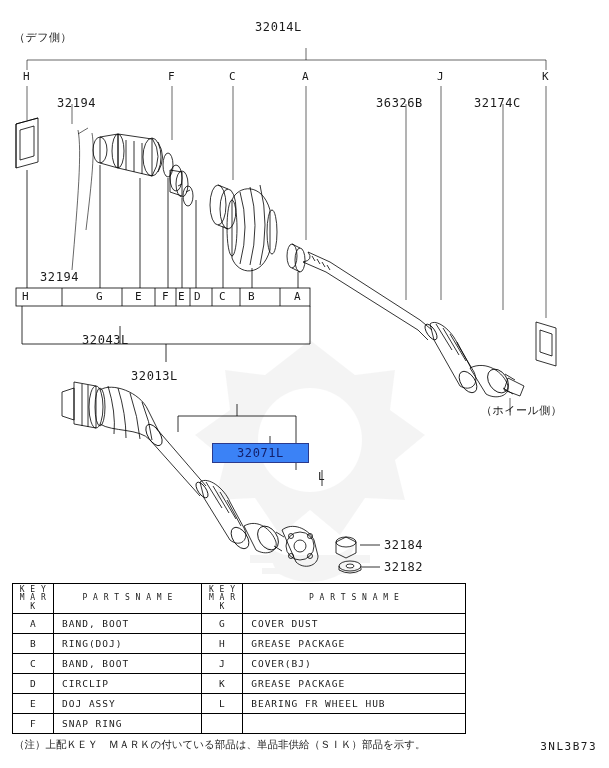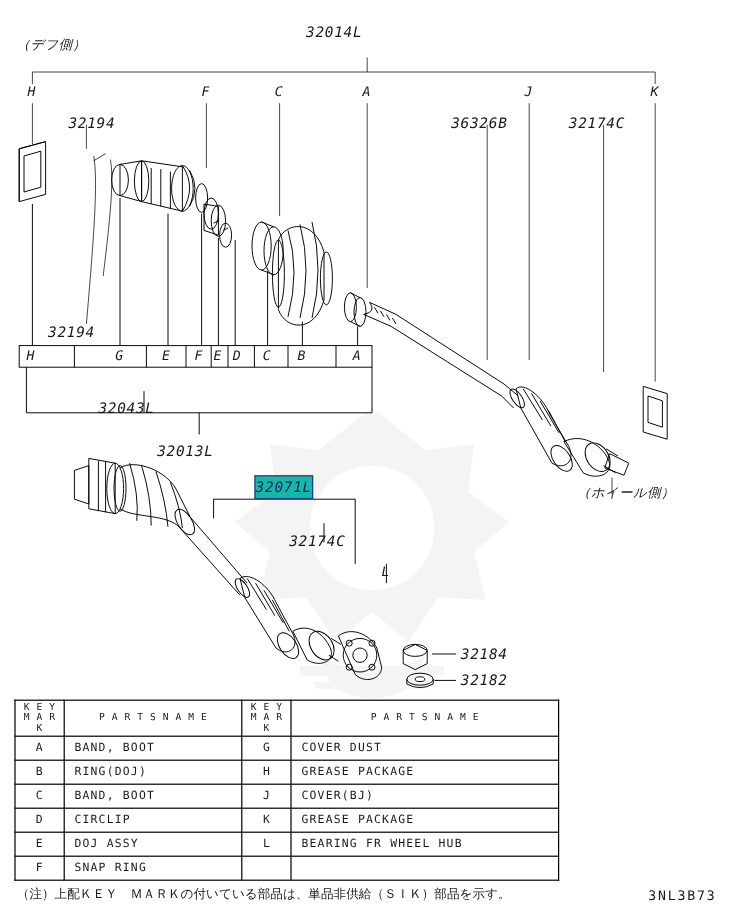--- a/index.html
+++ b/index.html
@@ -4,33 +4,34 @@
 <style>
   html,body{margin:0;padding:0;}
   body{
     width:609px;height:768px;
     background:#ffffff;
     font-family:"DejaVu Sans Mono", monospace;
     color:#1a1a1a;
     position:relative;
     overflow:hidden;
   }
-  .canvas{position:absolute;left:0;top:0;width:609px;height:768px;font-style:italic;}
+  .canvas{position:absolute;left:0;top:0;width:609px;height:768px;}
   .lbl{position:absolute;font-size:11px;letter-spacing:0.5px;white-space:nowrap;}
   .lbl-jp{font-family:"DejaVu Sans", sans-serif;font-size:11px;}
   .part-no{position:absolute;font-size:12px;letter-spacing:0.6px;white-space:nowrap;}
   .keymark{position:absolute;font-size:11px;font-weight:normal;}
   .hl{
     position:absolute;
-    background:#14b8a6;
+    background:#3b82f6;
     border:1px solid #2b3a8c;
     color:#14206b;
     font-size:12px;
-    padding:2px 0;
+    padding:2px 24px;
     letter-spacing:0.6px;
+    margin-top:47px;
   }
   
   .wm{
     position:absolute;left:150px;top:330px;width:320px;height:260px;
     opacity:0.07;
   }
   
   .ptable{
     position:absolute;left:12px;top:583px;width:454px;
     border-collapse:collapse;

